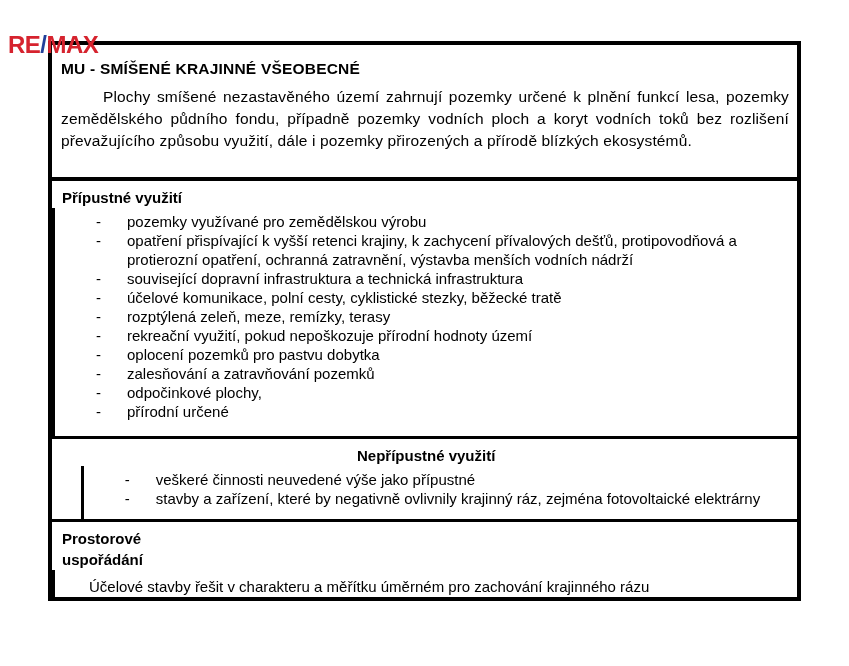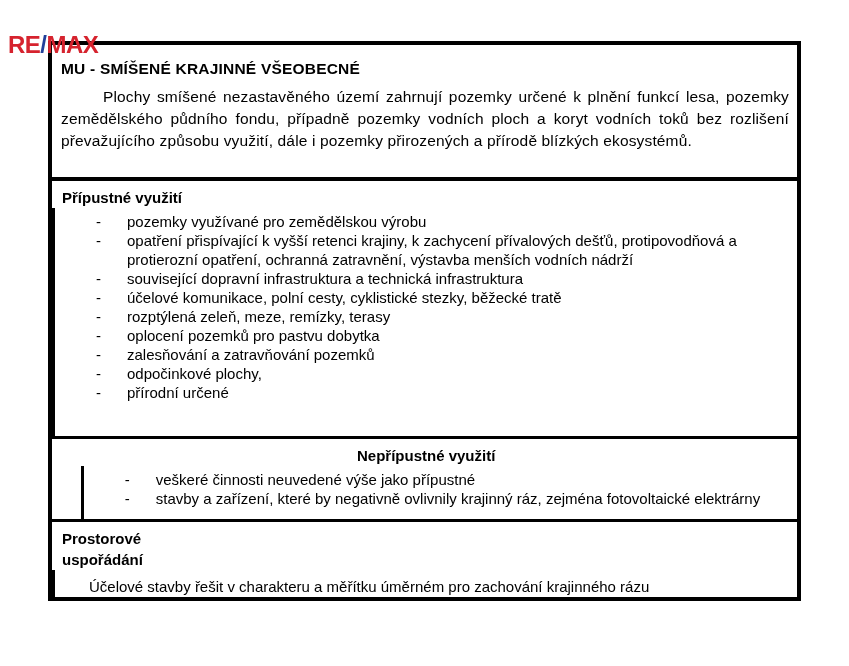--- a/index.html
+++ b/index.html
@@ -87,20 +87,21 @@
   <div class="tbl">
       <div class="row row-1">
         <div class="cell-label">Přípustné využití</div>
         <div class="cell-content">
           <ul class="items">
             <li>pozemky využívané pro zemědělskou výrobu</li>
             <li>opatření přispívající k vyšší retenci krajiny, k zachycení přívalových dešťů, protipovodňová a protierozní opatření, ochranná zatravnění, výstavba menších vodních nádrží</li>
             <li>související dopravní infrastruktura a technická infrastruktura</li>
             <li>účelové komunikace, polní cesty, cyklistické stezky, běžecké tratě</li>
             <li>rozptýlená zeleň, meze, remízky, terasy</li>
+            <li>rekreační využití, pokud nepoškozuje přírodní hodnoty území</li>
             <li>oplocení pozemků pro pastvu dobytka</li>
             <li>zalesňování a zatravňování pozemků</li>
             <li>odpočinkové plochy,</li>
             <li>přírodní určené</li>
           </ul>
         </div>
       </div>
       <div class="row row-2">
         <div class="cell-label">Nepřípustné využití</div>
         <div class="cell-content">

